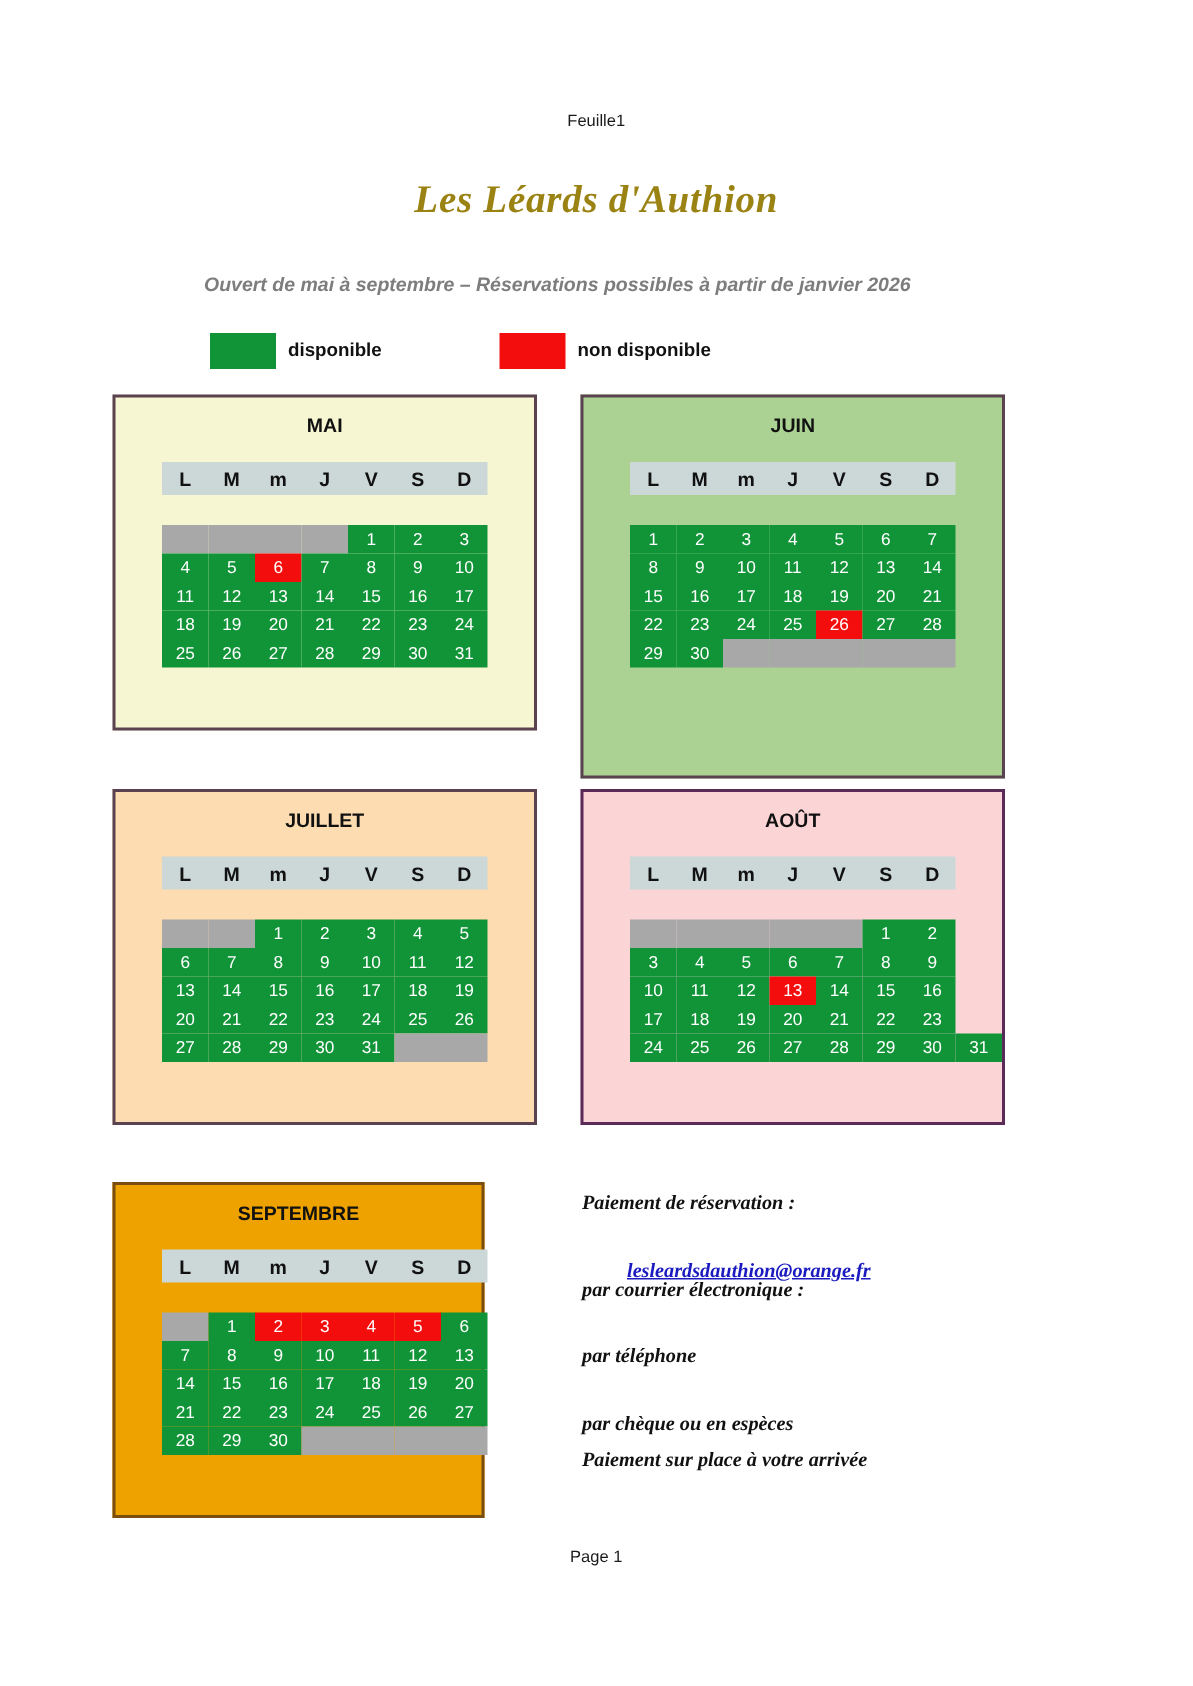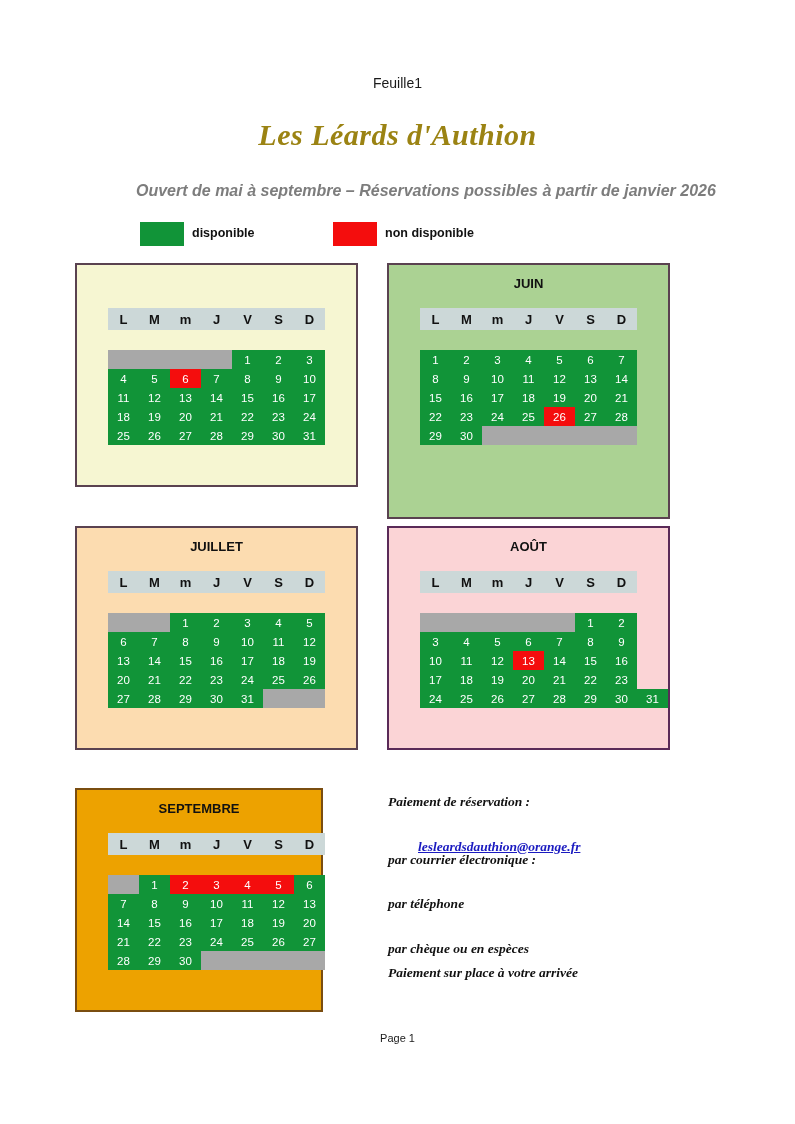--- a/index.html
+++ b/index.html
@@ -5,38 +5,38 @@
   html,body{margin:0;padding:0;}
   body{
     width:795px;height:1124px;
     background:#ffffff;
     font-family:"Liberation Sans", sans-serif;
     position:relative;
     overflow:hidden;
   }
   .sheet-label{
     position:absolute;top:75px;left:0;width:795px;
-    text-align:center;font-size:14px;color:#1a1a1a;
+    text-align:center;font-size:11px;color:#1a1a1a;
   }
   .page-footer{
     position:absolute;top:1032px;left:0;width:795px;
     text-align:center;font-size:11px;color:#1a1a1a;
   }
   .main-title{
     position:absolute;top:118px;left:0;width:795px;
     text-align:center;
     font-family:"Liberation Serif", serif;
     font-style:italic;font-weight:bold;
-    font-size:30px;
+    font-size:26px;
     color:#9b8313;
     letter-spacing:0.5px;
   }
   .subtitle{
     position:absolute;top:182px;left:136px;
-    font-size:16px;font-style:italic;font-weight:bold;
+    font-size:13px;font-style:italic;font-weight:bold;
     color:#7d7d7d;
     font-family:"Liberation Sans", sans-serif;
   }
   
   .legend{position:absolute;top:222px;left:120px;width:520px;height:26px;margin-left:20px;}
   .legend-swatch{
     position:absolute;top:0;width:44px;height:24px;
   }
   .legend-text{
     position:absolute;top:4px;
@@ -103,20 +103,21 @@
 
 <div class="legend">
   <div class="legend-swatch" style="left:0;background:#119438;"></div>
   <div class="legend-text" style="left:52px;">disponible</div>
   <div class="legend-swatch" style="left:193px;background:#f40d0d;"></div>
   <div class="legend-text" style="left:245px;">non disponible</div>
 </div>
 
 <div id="calendars">
     <div class="cal-panel" style="left: 75px; top: 263px; width: 283px; height: 224px; background: rgb(246, 246, 210); border: 2px solid rgb(90, 66, 80);">
+      <div class="cal-title">MAI</div>
       <div class="dow-row" style="left: 31px; top: 43px;">
         <div class="dow-cell">L</div>
         <div class="dow-cell">M</div>
         <div class="dow-cell">m</div>
         <div class="dow-cell">J</div>
         <div class="dow-cell">V</div>
         <div class="dow-cell">S</div>
         <div class="dow-cell">D</div>
       </div>
       <div class="grid" style="left: 31px; top: 85px;">

